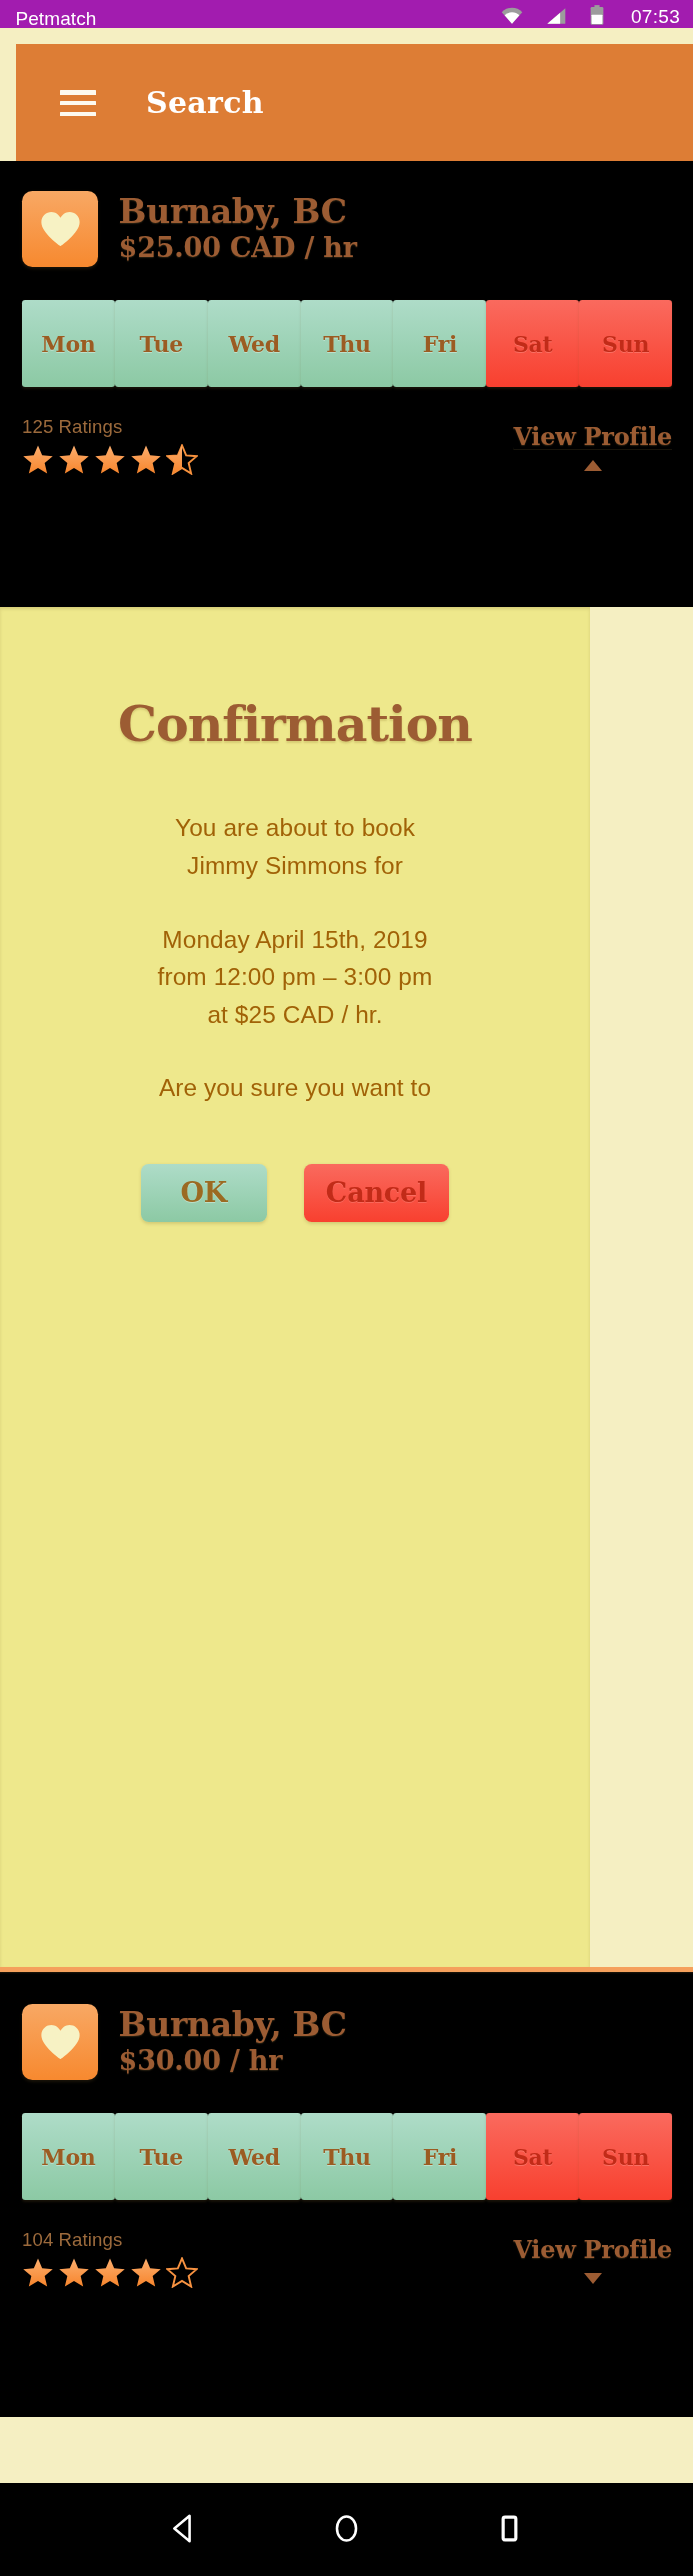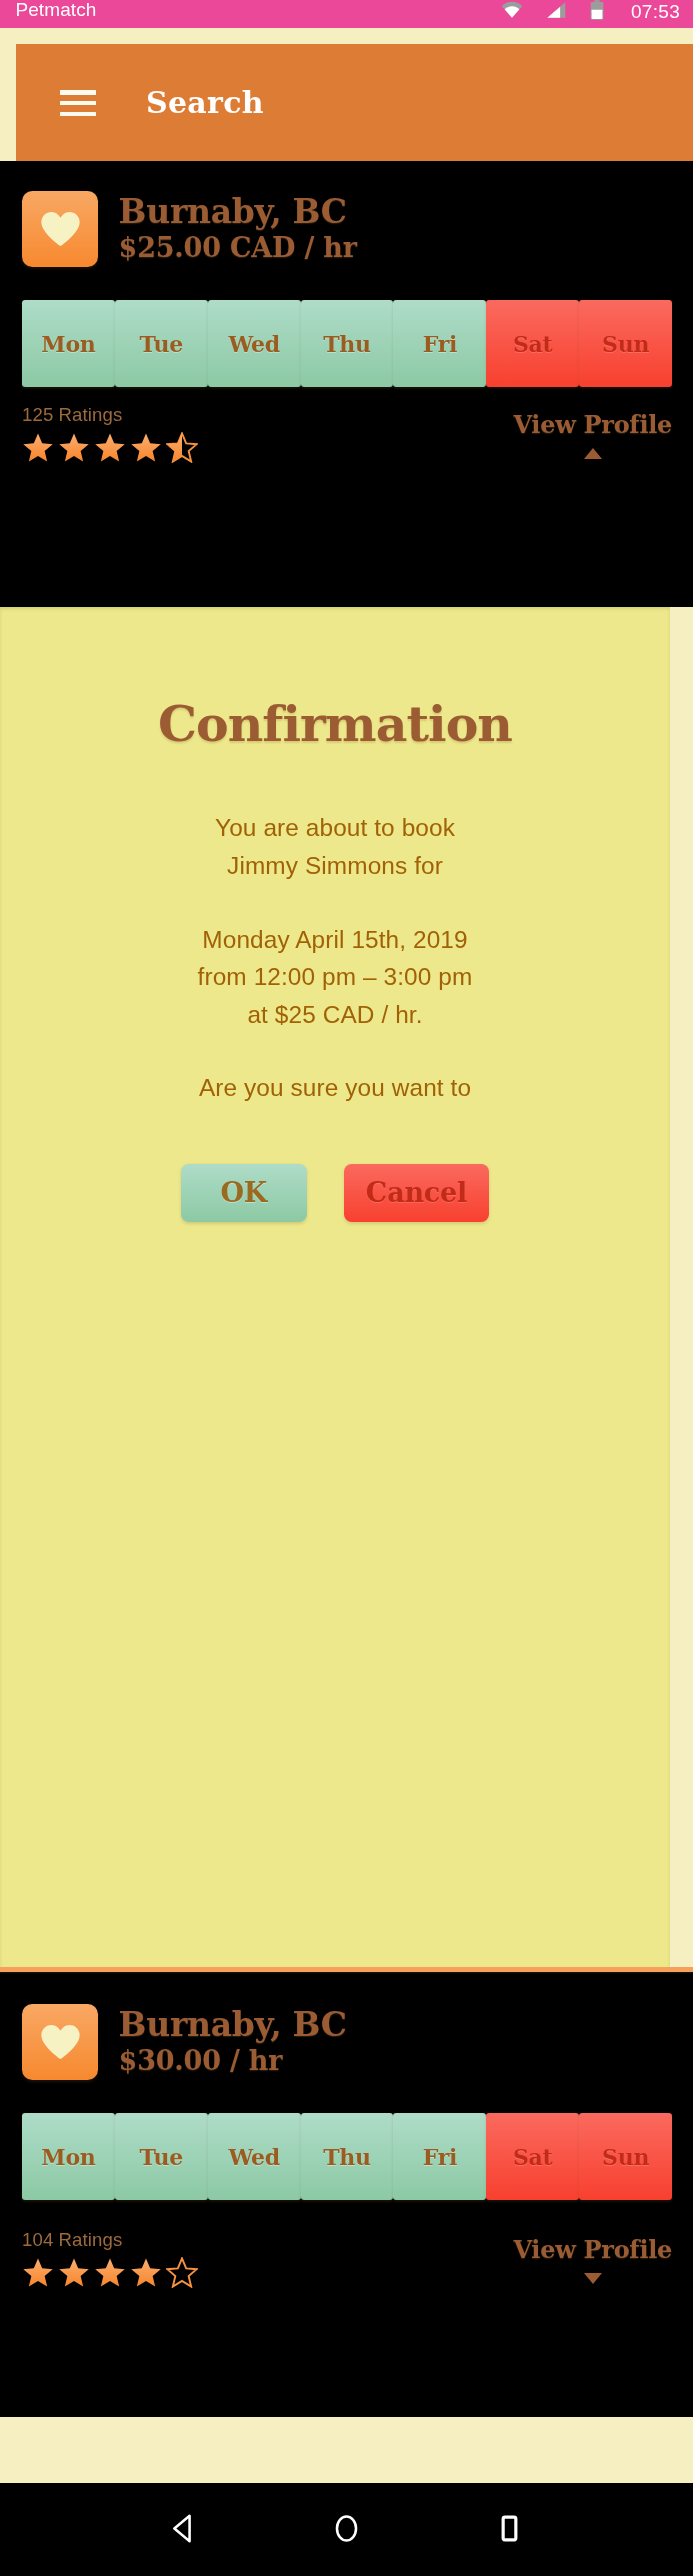--- a/index.html
+++ b/index.html
@@ -20,23 +20,23 @@
     background: #f5efc2;
     overflow: hidden;
   }
 
   
   .status-bar {
     position: absolute;
     top: 0; left: 0;
     width: 694px;
     height: 28px;
-    background: #ec4899;
-    display: flex;
-    align-items: flex-start;
+    background: #a21caf;
+    display: flex;
+    align-items: flex-end;
     padding: 0 14px 0 15.4px;
   }
   .status-app-name {
     color: #ffffff;
     font-size: 19px;
     font-family: "Liberation Sans", sans-serif;
     letter-spacing: 0.1px;
     line-height: 1;
   }
   .status-right {
@@ -235,21 +235,21 @@
     border-left: 9.6px solid transparent;
     border-right: 9.6px solid transparent;
   }
   .caret.up   { border-bottom: 11px solid #9c5c33; }
   .caret.down { border-top: 11px solid #9c5c33; }
 
   
   .confirm-panel {
     position: absolute;
     left: 0;
-    width: 670px;
+    width: 590px;
     background: #eee88c;
     box-shadow: inset 0 1.9px 3.2px rgba(120,100,40,0.20);
     text-align: center;
   }
   .confirm-title {
     font-family: "DejaVu Serif", serif;
     font-weight: bold;
     font-size: 49px;
     color: #9c5c33;
     letter-spacing: -1px;
@@ -366,21 +366,21 @@
     <div class="day-row" style="margin-top:33px;">
       <div class="day-chip avail">Mon</div>
       <div class="day-chip avail">Tue</div>
       <div class="day-chip avail">Wed</div>
       <div class="day-chip avail">Thu</div>
       <div class="day-chip avail">Fri</div>
       <div class="day-chip busy">Sat</div>
       <div class="day-chip busy">Sun</div>
     </div>
 
-    <div class="card-foot" style="margin-top:19px;">
+    <div class="card-foot" style="margin-top:31px;text-decoration:underline;">
       <div class="ratings-block">
         <div class="ratings-count">125 Ratings</div>
         <div class="stars">
           <span>
             <svg width="32" height="31" viewBox="0 0 50 48">
                 <defs>
                   <linearGradient id="sg1" x1="0" y1="0" x2="0" y2="1">
                     <stop offset="0" stop-color="#fcae6e"></stop>
                     <stop offset="1" stop-color="#f7852c"></stop>
                   </linearGradient>

